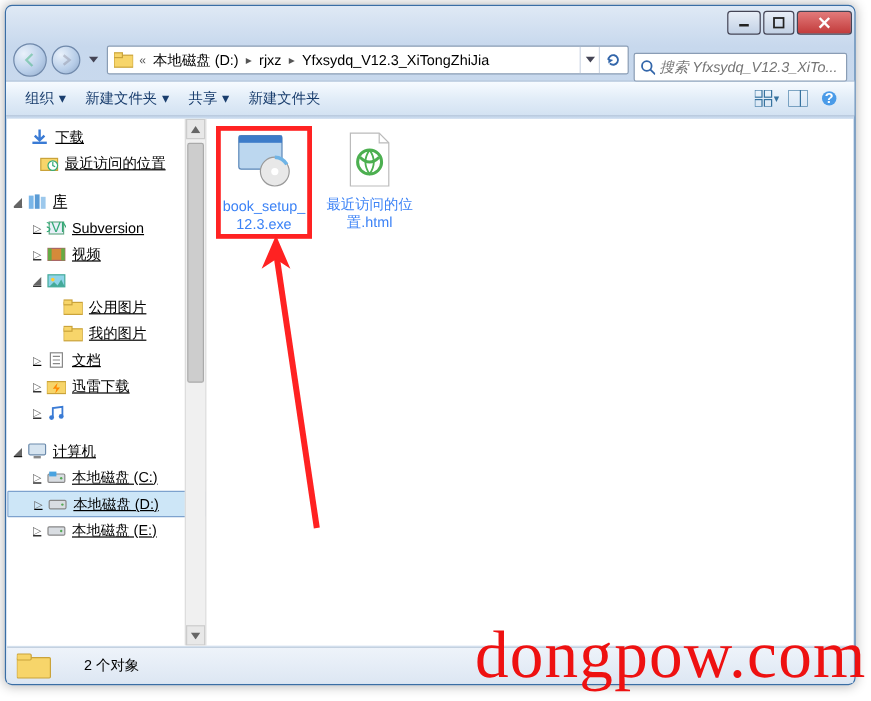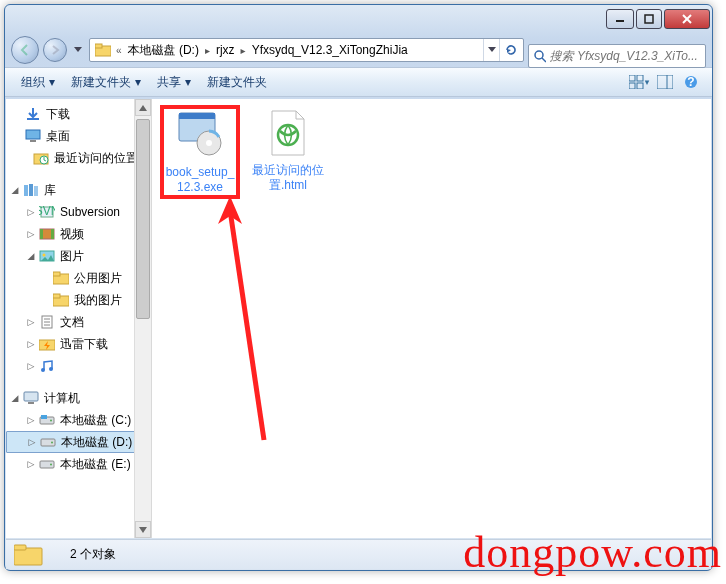--- a/index.html
+++ b/index.html
@@ -31,21 +31,21 @@
   .search input { border:none; outline:none; width:100%; font-style:italic; color:#888; background:transparent; }
 
   
   .toolbar { height:30px; background: linear-gradient(#f7fbff,#e2edf8 50%,#d3e2f2); border-top:1px solid #b7c7db; border-bottom:1px solid #b7c7db; display:flex; align-items:center; padding:0 8px; }
   .tool-item { padding:4px 8px; color:#1a3e6e; cursor:pointer; display:flex; align-items:center; gap:4px; }
   .tool-spacer { flex:1; }
   .tool-icon { width:22px; height:22px; display:flex; align-items:center; justify-content:center; cursor:pointer; margin:0 2px; }
 
   
   .body { position:absolute; top:94px; bottom:32px; left:1px; right:1px; display:flex; background:#fff; }
-  .sidebar { width:146px; border-right:1px solid #d9d9d9; overflow-y:auto; padding:4px 0; background:#fff; position:relative; }
+  .sidebar { width:166px; border-right:1px solid #d9d9d9; overflow-y:auto; padding:4px 0; background:#fff; position:relative;text-decoration:underline; }
   .tree-item { display:flex; align-items:center; height:22px; cursor:pointer; padding-right:4px; }
   .tree-item.sel { background:#cde6f7; border:1px solid #7da2ce; border-radius:1px; }
   .tree-toggle { width:14px; display:flex; justify-content:center; align-items:center; color:#666; font-size:9px; }
   .tree-icon { width:18px; height:16px; margin-right:4px; display:flex; align-items:center; justify-content:center; }
   .tree-label { white-space:nowrap; overflow:hidden; text-overflow:ellipsis; flex:1; }
   .tree-group-gap { height:10px; }
   .sb-scroll-track { position:absolute; right:0; top:0; bottom:0; width:17px; background:#f0f0f0; border-left:1px solid #ddd; }
   .sb-scroll-thumb { position:absolute; left:1px; right:1px; top:20px; height:200px; background:#cdcdcd; border:1px solid #aaa; border-radius:2px; }
   .sb-scroll-btn { position:absolute; left:0; right:0; height:17px; background:#e8e8e8; display:flex; align-items:center; justify-content:center; border:1px solid #ccc; }
   .sb-scroll-up { top:0; } .sb-scroll-down { bottom:0; }
@@ -57,21 +57,21 @@
   .file-label { font-size:12px; line-height:1.25; word-break:break-all; color:#3b82f6; }
 
   
   .status { position:absolute; bottom:1px; left:1px; right:1px; height:30px; background:linear-gradient(#eef3fa,#dde7f3); border-top:1px solid #c4d1e0; display:flex; align-items:center; padding:0 8px; gap:24px; }
   .status-icon { width:32px; height:24px; }
 
   
   .arrow-ann { position:absolute; left:216px; top:190px; pointer-events:none; }
 
   
-  .watermark { position:absolute; right:4px; bottom:6px; font-family: "Times New Roman", serif; font-size:44px; color:#e11; letter-spacing:1px; pointer-events:none; font-weight:normal; }
+  .watermark { position:absolute; right:4px; bottom:6px; font-family: "Times New Roman", serif; font-size:56px; color:#e11; letter-spacing:1px; pointer-events:none; font-weight:normal; }
 
   
   svg { display:block; }
 </style>
 </head>
 <body>
 
 <div class="window">
 
   <div class="titlebar">
@@ -193,29 +193,20 @@
       <div id="favorites-block">
           <div class="tree-item" style="padding-left: 18px;">
             <span class="tree-icon">
               <svg width="16" height="14">
                 <path d="M8 1v8M4 6l4 4 4-4" stroke="#3a7bd5" fill="none" stroke-width="2"></path>
                 <rect x="2" y="11" width="12" height="2" fill="#3a7bd5"></rect>
               </svg>
             </span>
             <span class="tree-label">下载</span>
           </div>
-          <div class="tree-item" style="padding-left: 18px;">
-            <span class="tree-icon">
-              <svg width="16" height="14">
-                <rect x="1" y="1" width="14" height="9" fill="#6fb4e6" stroke="#2a6fb5"></rect>
-                <rect x="5" y="11" width="6" height="2" fill="#888"></rect>
-              </svg>
-            </span>
-            <span class="tree-label">桌面</span>
-          </div>
           <div class="tree-item" style="padding-left: 26px;">
             <span class="tree-icon">
               <svg width="16" height="14">
                 <rect x="1" y="3" width="14" height="10" fill="#f7d56a" stroke="#caa33a"></rect>
                 <circle cx="11" cy="9" r="4" fill="#fff" stroke="#3a7"></circle>
                 <path d="M11 6v3l2 1" stroke="#3a7" fill="none"></path>
               </svg>
             </span>
             <span class="tree-label">最近访问的位置</span>
           </div>
@@ -257,21 +248,20 @@
           </div>
           <div class="tree-item" style="padding-left: 18px;">
             <span class="tree-toggle">◢</span>
             <span class="tree-icon">
               <svg width="16" height="14">
                 <rect x="1" y="2" width="14" height="10" fill="#8fd4e8" stroke="#4a9"></rect>
                 <circle cx="5" cy="6" r="1.5" fill="#fc3"></circle>
                 <path d="M2 12l4-4 3 3 3-5 3 6" fill="#4a9"></path>
               </svg>
             </span>
-            <span class="tree-label">图片</span>
           </div>
           <div class="tree-item" style="padding-left: 46px;">
             <span class="tree-icon">
               <svg width="16" height="14">
                 <rect x="0" y="3" width="16" height="10" fill="#f7d56a" stroke="#caa33a"></rect>
                 <rect x="0" y="1" width="7" height="4" fill="#f7d56a" stroke="#caa33a"></rect>
               </svg>
             </span>
             <span class="tree-label">公用图片</span>
           </div>

